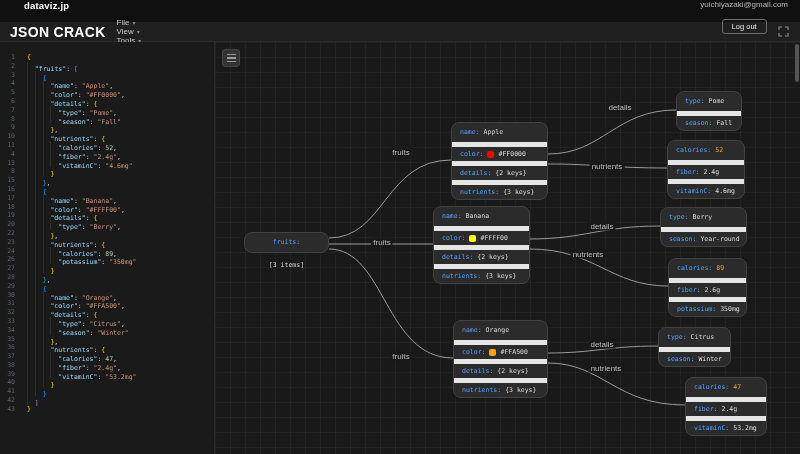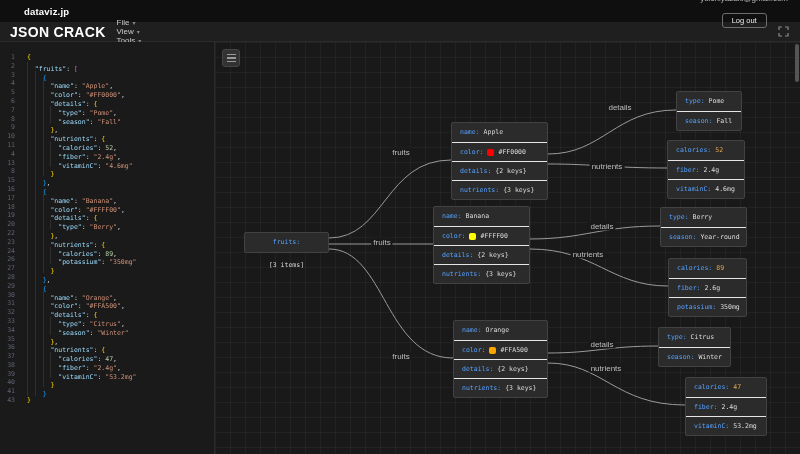--- a/index.html
+++ b/index.html
@@ -1,20 +1,20 @@
 <!DOCTYPE html>
 <html><head>
 <meta charset="utf-8">
 <style>
   * { margin:0; padding:0; box-sizing:border-box; }
   html,body { width:800px; height:454px; overflow:hidden; background:#0f0f0f;
               font-family:"Liberation Sans", sans-serif; }
 
   
-  .header { height:22px; background:#0f0f0f; display:flex; align-items:center;
+  .header { height:22px; background:#0f0f0f; display:flex; 
             justify-content:space-between; padding:0 12px 0 24px; }
   .header-title { color:#fff; font-weight:bold; font-size:9.5px; letter-spacing:.2px; }
   .header-right { display:flex; align-items:center; gap:10px;flex-direction:column; }
   .header-email { color:#b9b9b9; font-size:8px; }
   .logout-btn { color:#eee; font-size:7.5px; border:1px solid #6d6d6d; border-radius:3px;
                 padding:2px 9px; background:transparent; cursor:pointer;
                 font-family:"Liberation Sans",sans-serif; }
 
   
   .menubar { height:20px; background:#1f1f1f; display:flex; align-items:center;
@@ -45,25 +45,25 @@
   
   .canvas { position:relative; width:585px; height:412px; background:#191919;
             background-image:linear-gradient(rgba(255,255,255,.04) 1px, transparent 1px),
                              linear-gradient(90deg, rgba(255,255,255,.04) 1px, transparent 1px);
             background-size:15px 15px; overflow:hidden; }
   .edges-svg { position:absolute; left:0; top:0; width:585px; height:412px; }
   .edge-path { fill:none; stroke:#9a9a9a; stroke-width:1; }
   .edge-label { position:absolute; transform:translate(-50%,-50%); color:#bdbdbd;
                 font-size:8px; background:#191919; padding:0 2px; white-space:nowrap; }
 
-  .gnode { position:absolute; background:#2b2b2b; border:1px solid #424242; border-radius:2px;
+  .gnode { position:absolute; background:#2b2b2b; border:1px solid #424242; border-radius:8px;
            font-family:"DejaVu Sans Mono", monospace; font-size:6.5px;text-align:right; }
   .gnode-row { height:19px; line-height:19px; padding:0 8px; display:flex;
                align-items:center; gap:4px; white-space:nowrap; }
-  .gnode-row + .gnode-row { border-top:1px solid #e5e5e5; }
+  .gnode-row + .gnode-row { border-top:5px solid #e5e5e5; }
   .gk { color:#55a1ff; } .gv { color:#dcdcdc; } .gv-num { color:#e0a64a; }
   .swatch { width:7px; height:7px; border-radius:2px; display:inline-block; flex-shrink:0; }
 
   .canvas-menu-btn { position:absolute; left:7px; top:7px; width:18px; height:18px;
                      background:#333; border:1px solid #444; border-radius:3px; cursor:pointer;
                      display:flex; flex-direction:column; justify-content:center;
                      align-items:center; gap:2px; }
   .canvas-menu-btn span { display:block; width:9px; height:1.5px; background:#9a9a9a; }
 
   .canvas-scrollbar { position:absolute; right:1px; top:2px; width:4px; height:38px;
@@ -144,20 +144,21 @@
       <div class="code-line"><span class="gutter">32</span><span class="code-content"><span class="ind"></span><span class="ind"></span><span class="ind"></span><span class="tk-k">"details"</span><span class="tk-p">: </span><span class="tk-b1">{</span></span></div>
       <div class="code-line"><span class="gutter">33</span><span class="code-content"><span class="ind"></span><span class="ind"></span><span class="ind"></span><span class="ind"></span><span class="tk-k">"type"</span><span class="tk-p">: </span><span class="tk-s">"Citrus"</span><span class="tk-p">,</span></span></div>
       <div class="code-line"><span class="gutter">34</span><span class="code-content"><span class="ind"></span><span class="ind"></span><span class="ind"></span><span class="ind"></span><span class="tk-k">"season"</span><span class="tk-p">: </span><span class="tk-s">"Winter"</span></span></div>
       <div class="code-line"><span class="gutter">35</span><span class="code-content"><span class="ind"></span><span class="ind"></span><span class="ind"></span><span class="tk-b1">}</span><span class="tk-p">,</span></span></div>
       <div class="code-line"><span class="gutter">36</span><span class="code-content"><span class="ind"></span><span class="ind"></span><span class="ind"></span><span class="tk-k">"nutrients"</span><span class="tk-p">: </span><span class="tk-b1">{</span></span></div>
       <div class="code-line"><span class="gutter">37</span><span class="code-content"><span class="ind"></span><span class="ind"></span><span class="ind"></span><span class="ind"></span><span class="tk-k">"calories"</span><span class="tk-p">: </span><span class="tk-n">47</span><span class="tk-p">,</span></span></div>
       <div class="code-line"><span class="gutter">38</span><span class="code-content"><span class="ind"></span><span class="ind"></span><span class="ind"></span><span class="ind"></span><span class="tk-k">"fiber"</span><span class="tk-p">: </span><span class="tk-s">"2.4g"</span><span class="tk-p">,</span></span></div>
       <div class="code-line"><span class="gutter">39</span><span class="code-content"><span class="ind"></span><span class="ind"></span><span class="ind"></span><span class="ind"></span><span class="tk-k">"vitaminC"</span><span class="tk-p">: </span><span class="tk-s">"53.2mg"</span></span></div>
       <div class="code-line"><span class="gutter">40</span><span class="code-content"><span class="ind"></span><span class="ind"></span><span class="ind"></span><span class="tk-b1">}</span></span></div>
       <div class="code-line"><span class="gutter">41</span><span class="code-content"><span class="ind"></span><span class="ind"></span><span class="tk-b3">}</span></span></div>
+      <div class="code-line"><span class="gutter">42</span><span class="code-content"><span class="ind"></span><span class="tk-b2">]</span></span></div>
       <div class="code-line"><span class="gutter">43</span><span class="code-content"><span class="tk-b1">}</span></span></div>
     </div>
 
   <div class="canvas" id="canvas">
     <svg class="edges-svg" id="edges-svg">
         <path d="M114,196 C170,196 170,118 236,118" class="edge-path"></path>
         <path d="M114,202 L218,202" class="edge-path"></path>
         <path d="M114,207 C170,207 170,316 238,316" class="edge-path"></path>
         <path d="M333,112 C388,112 400,68 461,68" class="edge-path"></path>
         <path d="M333,122 C380,122 398,126 452,126" class="edge-path"></path>

